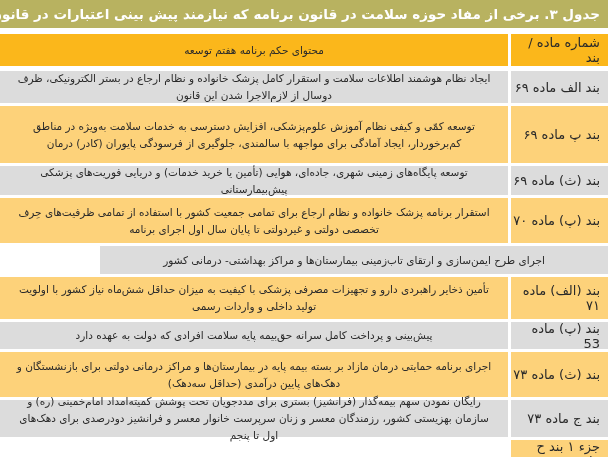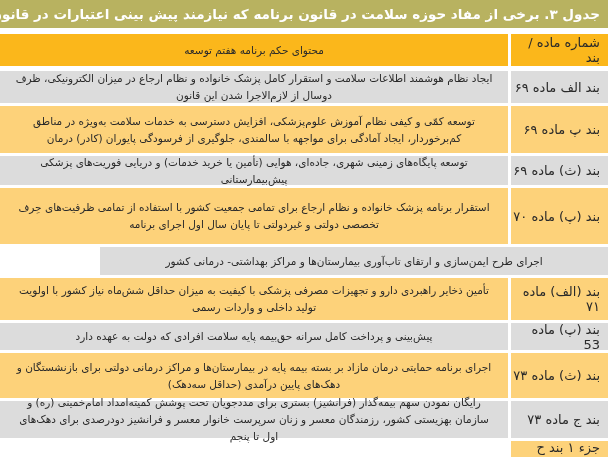--- a/index.html
+++ b/index.html
@@ -32,36 +32,36 @@
 <div class="title-bar">جدول ۳. برخی از مفاد حوزه سلامت در قانون برنامه که نیازمند پیش بینی اعتبارات در قانون بودجه می‌باشند</div>
 
 <div class="table">
   <div class="row hdr">
     <div class="cell-num">شماره ماده / بند</div>
     <div class="cell-text">محتوای حکم برنامه هفتم توسعه</div>
   </div>
 
   <div class="row gray" style="height:32px;margin-top:5px">
     <div class="cell-num">بند الف ماده ۶۹</div>
-    <div class="cell-text">ایجاد نظام هوشمند اطلاعات سلامت و استقرار کامل پزشک خانواده و نظام ارجاع در میزان الکترونیکی، ظرف دوسال از لازم‌الاجرا شدن این قانون</div>
+    <div class="cell-text">ایجاد نظام هوشمند اطلاعات سلامت و استقرار کامل پزشک خانواده و نظام ارجاع در بستر الکترونیکی، ظرف دوسال از لازم‌الاجرا شدن این قانون</div>
   </div>
-  <div class="row yellow" style="height:47px">
+  <div class="row yellow" style="height:57px">
     <div class="cell-num">بند پ ماده ۶۹</div>
     <div class="cell-text">توسعه کمّی و کیفی نظام آموزش علوم‌پزشکی، افزایش دسترسی به خدمات سلامت به‌ویژه در مناطق کم‌برخوردار، ایجاد آمادگی برای مواجهه با سالمندی، جلوگیری از فرسودگی پایوران (کادر) درمان</div>
   </div>
   <div class="row gray" style="height:29px">
     <div class="cell-num">بند (ث) ماده ۶۹</div>
     <div class="cell-text">توسعه پایگاه‌های زمینی شهری، جاده‌ای، هوایی (تأمین یا خرید خدمات) و دریایی فوریت‌های پزشکی پیش‌بیمارستانی</div>
   </div>
-  <div class="row yellow" style="height:56px">
+  <div class="row yellow" style="height:45px">
     <div class="cell-num">بند (پ) ماده ۷۰</div>
     <div class="cell-text">استقرار برنامه پزشک خانواده و نظام ارجاع برای تمامی جمعیت کشور با استفاده از تمامی ظرفیت‌های حِرف تخصصی دولتی و غیردولتی تا پایان سال اول اجرای برنامه</div>
   </div>
   <div class="row gray" style="height:28px">
-    <div class="cell-text">اجرای طرح ایمن‌سازی و ارتقای تاب‌آوری بیمارستان‌ها و مراکز بهداشتی- درمانی کشور</div>
+    <div class="cell-text">اجرای طرح ایمن‌سازی و ارتقای تاب‌زمینی بیمارستان‌ها و مراکز بهداشتی- درمانی کشور</div>
   </div>
   <div class="row yellow" style="height:42px">
     <div class="cell-num">بند (الف) ماده ۷۱</div>
     <div class="cell-text">تأمین ذخایر راهبردی دارو و تجهیزات مصرفی پزشکی با کیفیت به میزان حداقل شش‌ماه نیاز کشور با اولویت تولید داخلی و واردات رسمی</div>
   </div>
   <div class="row gray" style="height:27px">
     <div class="cell-num">بند (پ) ماده 53</div>
     <div class="cell-text">پیش‌بینی و پرداخت کامل سرانه حق‌بیمه پایه سلامت افرادی که دولت به عهده دارد</div>
   </div>
   <div class="row yellow" style="height:45px">

